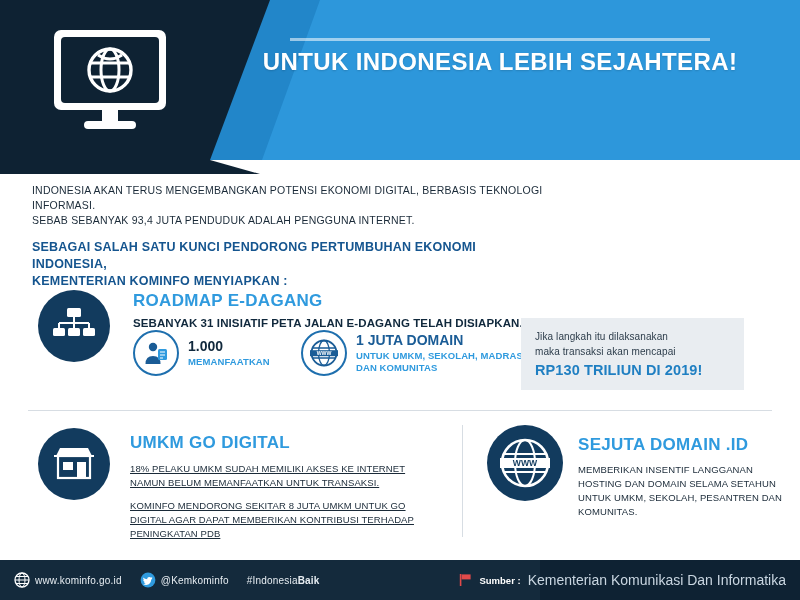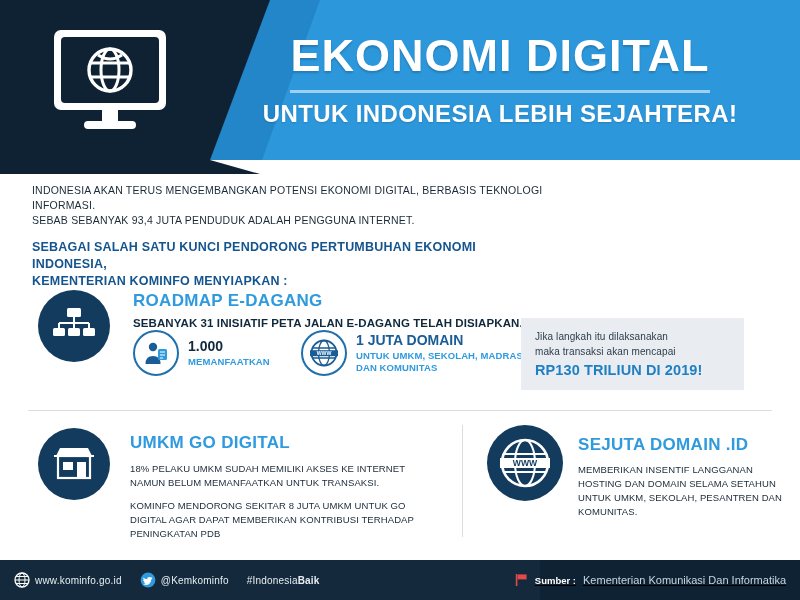--- a/index.html
+++ b/index.html
@@ -151,20 +151,21 @@
     position: absolute; left: 462px; top: 425px; width: 1px; height: 112px;
     background: #d7dde3;
   }
 
   
   .circ-umkm { left: 38px; top: 428px; width: 72px; height: 72px; }
   .sec2 { position: absolute; left: 130px; top: 433px; width: 310px; }
   .sec2 .p {
     color: #1a2a38; font-size: 9.5px; line-height: 14px; margin-top: 9px;
     letter-spacing: .1px;
+    text-decoration: underline;
   }
 
   
   .circ-domain { left: 487px; top: 425px; width: 76px; height: 76px; }
   .sec3 { position: absolute; left: 578px; top: 435px; width: 205px; }
   .sec3 .p {
     color: #1a2a38; font-size: 9.5px; line-height: 14px; margin-top: 8px;
     letter-spacing: .1px;
   }
 
@@ -181,27 +182,27 @@
     position: absolute; left: 14px; top: 0; height: 40px;
     display: flex; align-items: center; gap: 6px;
   }
   .f-item { display: flex; align-items: center; gap: 5px; margin-right: 12px; }
   .f-item span.txt {
     color: #e7edf2; font-size: 10px; letter-spacing: .2px;
   }
   .f-bold { font-weight: bold; }
   .footer-right {
     position: absolute; right: 14px; top: 0; height: 40px;
-    display: flex; align-items: center; gap: 7px; text-decoration: underline;
+    display: flex; align-items: center; gap: 7px;
   }
   .footer-right .src-label {
     color: #ffffff; font-size: 9.5px; font-weight: bold;
   }
   .footer-right .src-val {
-    color: #c9d6e1; font-size: 11px; text-align: center;
+    color: #c9d6e1; font-size: 14px; text-align: center;
   }
   svg { display: block; }
 </style>
 </head>
 <body>
 
 <div id="page">
 
   <div class="header">
     <div class="header-wave"></div>
@@ -215,21 +216,20 @@
         <rect x="44" y="93" width="52" height="8" rx="4" fill="#ffffff"></rect>
         <circle cx="70" cy="42" r="21" fill="none" stroke="#ffffff" stroke-width="3.4"></circle>
         <ellipse cx="70" cy="42" rx="9" ry="21" fill="none" stroke="#ffffff" stroke-width="3"></ellipse>
         <path d="M51 35 H89" stroke="#ffffff" stroke-width="3" fill="none"></path>
         <path d="M51 49 H89" stroke="#ffffff" stroke-width="3" fill="none"></path>
         <path d="M58 27 q12 8 24 0" stroke="#ffffff" stroke-width="3" fill="none"></path>
       </svg>
     </div>
 
     <div class="header-text">
-      <div class="title-main">EKONOMI DIGITAL</div>
       <div class="title-rule"></div>
       <div class="title-sub">UNTUK INDONESIA LEBIH SEJAHTERA!</div>
     </div>
   </div>
 
   <div class="body-area"></div>
   <div class="body-wave"></div>
 
   <div class="intro">
     <p>INDONESIA AKAN TERUS MENGEMBANGKAN POTENSI EKONOMI DIGITAL, BERBASIS TEKNOLOGI INFORMASI.</p>

